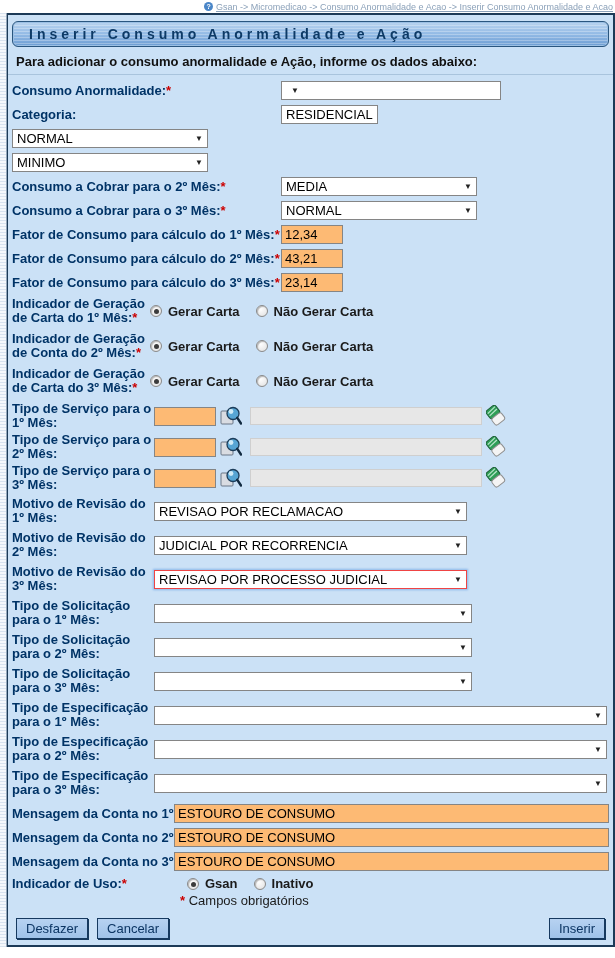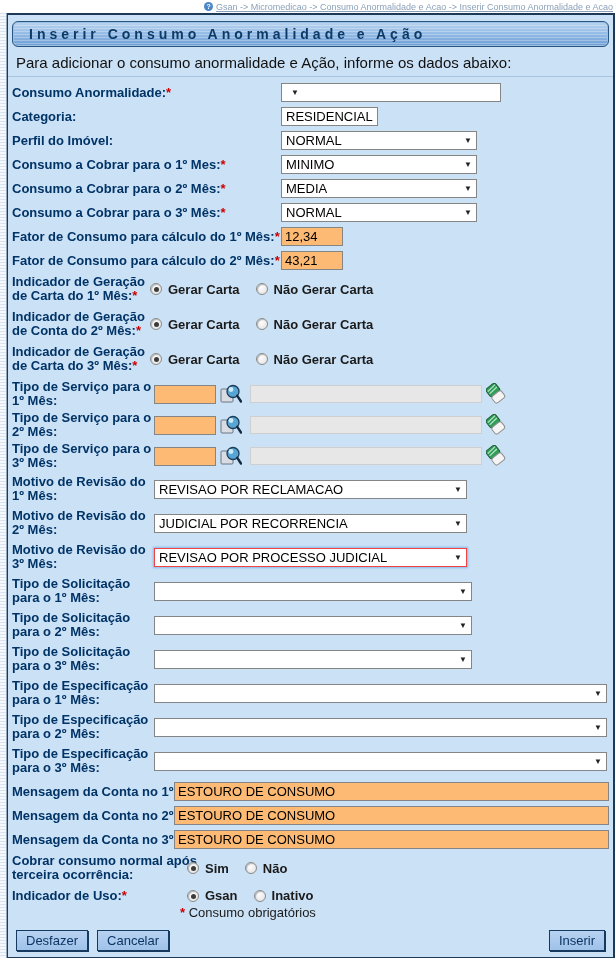--- a/index.html
+++ b/index.html
@@ -19,22 +19,22 @@
   .panel { flex:1; background:#cbe1f6; border:2px solid #1c3a57; border-left-width:1px;
     padding:4px 0 6px 0; }
   
   .titlebar { margin:2px 4px 6px 4px; height:26px; border:1px solid #2a567f; border-radius:6px;
     background:
       repeating-linear-gradient(180deg, rgba(255,255,255,.28) 0 1px, rgba(255,255,255,0) 1px 3px),
       linear-gradient(180deg,#bad4ef 0%,#8fb8e4 55%,#6d9dd2 100%);
     display:flex; align-items:center; box-shadow:inset 0 0 0 1px #9cc0e4; }
   .titletxt { padding-left:16px; font-size:14px; font-weight:bold; letter-spacing:4px;
     color:#0d3a66; }
-  .subtitle { font-size:15px; color:#111; padding:1px 8px 5px 8px;
-    border-bottom:1px solid #a9c4dd; margin-bottom:6px; }
+  .subtitle { font-size:13px; color:#111; padding:1px 8px 5px 8px;
+    border-bottom:1px solid #a9c4dd; margin-bottom:6px;font-weight:bold; }
   
   .form { padding:0 4px; }
   .row { display:flex; align-items:center; margin-bottom:5px; }
   .lbl { font-size:13px; font-weight:bold; color:#003366; white-space:nowrap; }
   .lbl .req, .req { color:#cc0000; font-weight:bold; }
   .wide-lbl  { width:269px; flex:none; }
   .mid-lbl   { width:142px; flex:none; line-height:14px; }
   .carta-lbl { width:138px; flex:none; line-height:14px; }
   .bot-lbl   { width:175px; flex:none; line-height:14px; }
   .msg-lbl   { width:162px; flex:none; }
@@ -100,28 +100,26 @@
           </div>
       </div>
       <div class="row">
         <div class="lbl wide-lbl"><span>Categoria:</span></div>
         <div class="select w97">
             <span>RESIDENCIAL</span>
             <span class="arr">▼</span>
           </div>
       </div>
       <div class="row">
-        <div class="lbl wide-lbl"><span>Perfil do Imóvel:</span></div>
         <div class="select w196">
             <span>NORMAL</span>
             <span class="arr">▼</span>
           </div>
       </div>
       <div class="row">
-        <div class="lbl wide-lbl"><span>Consumo a Cobrar para o 1º Mes:</span><span class="req">*</span></div>
         <div class="select w196">
             <span>MINIMO</span>
             <span class="arr">▼</span>
           </div>
       </div>
       <div class="row">
         <div class="lbl wide-lbl"><span>Consumo a Cobrar para o 2º Mês:</span><span class="req">*</span></div>
         <div class="select w196">
             <span>MEDIA</span>
             <span class="arr">▼</span>
@@ -135,20 +133,24 @@
           </div>
       </div>
 
       <div class="row">
         <div class="lbl wide-lbl"><span>Fator de Consumo para cálculo do 1º Mês:</span><span class="req">*</span></div>
         <input class="tin fator" value="12,34" style="">
       </div>
       <div class="row">
         <div class="lbl wide-lbl"><span>Fator de Consumo para cálculo do 2º Mês:</span><span class="req">*</span></div>
         <input class="tin fator" value="43,21" style="">
+      </div>
+      <div class="row">
+        <div class="lbl wide-lbl"><span>Fator de Consumo para cálculo do 3º Mês:</span><span class="req">*</span></div>
+        <input class="tin fator" value="23,14" style="">
       </div>
 
       <div class="row" style="margin-bottom:7px">
         <div class="lbl carta-lbl"><span>Indicador de Geração</span><br><span>de Carta do 1º Mês:</span><span class="req">*</span></div>
         <span class="ropt">
             <span class="radio checked"></span>
             <span class="rlab">Gerar Carta</span>
           </span>
         <span class="ropt">
             <span class="radio"></span>
@@ -320,44 +322,33 @@
       </div>
       <div class="row">
         <div class="lbl msg-lbl">Mensagem da Conta no 2º Mês:</div>
         <input class="tin msgin" value="ESTOURO DE CONSUMO" style="">
       </div>
       <div class="row">
         <div class="lbl msg-lbl">Mensagem da Conta no 3º Mês:</div>
         <input class="tin msgin" value="ESTOURO DE CONSUMO" style="">
       </div>
 
-      <div class="row" style="margin-bottom:6px">
-        <div class="lbl bot-lbl"><span>Cobrar consumo normal após</span><br><span>terceira ocorrência:</span></div>
-        <span class="ropt">
-            <span class="radio checked"></span>
-            <span class="rlab">Sim</span>
-          </span>
-        <span class="ropt">
-            <span class="radio"></span>
-            <span class="rlab">Não</span>
-          </span>
-      </div>
       <div class="row" style="margin-bottom:2px">
         <div class="lbl bot-lbl"><span>Indicador de Uso:</span><span class="req">*</span></div>
         <span class="ropt">
             <span class="radio checked"></span>
             <span class="rlab">Gsan</span>
           </span>
         <span class="ropt">
             <span class="radio"></span>
             <span class="rlab">Inativo</span>
           </span>
       </div>
 
-      <div class="note"><span class="req">*</span> <span>Consumo obrigatórios</span></div>
+      <div class="note"><span class="req">*</span> <span>Campos obrigatórios</span></div>
     </div>
 
     <div class="btnrow">
       <button class="btn">Desfazer</button>
       <button class="btn">Cancelar</button>
       <span class="spacer"></span>
       <button class="btn">Inserir</button>
     </div>
   </div>
 </div>

